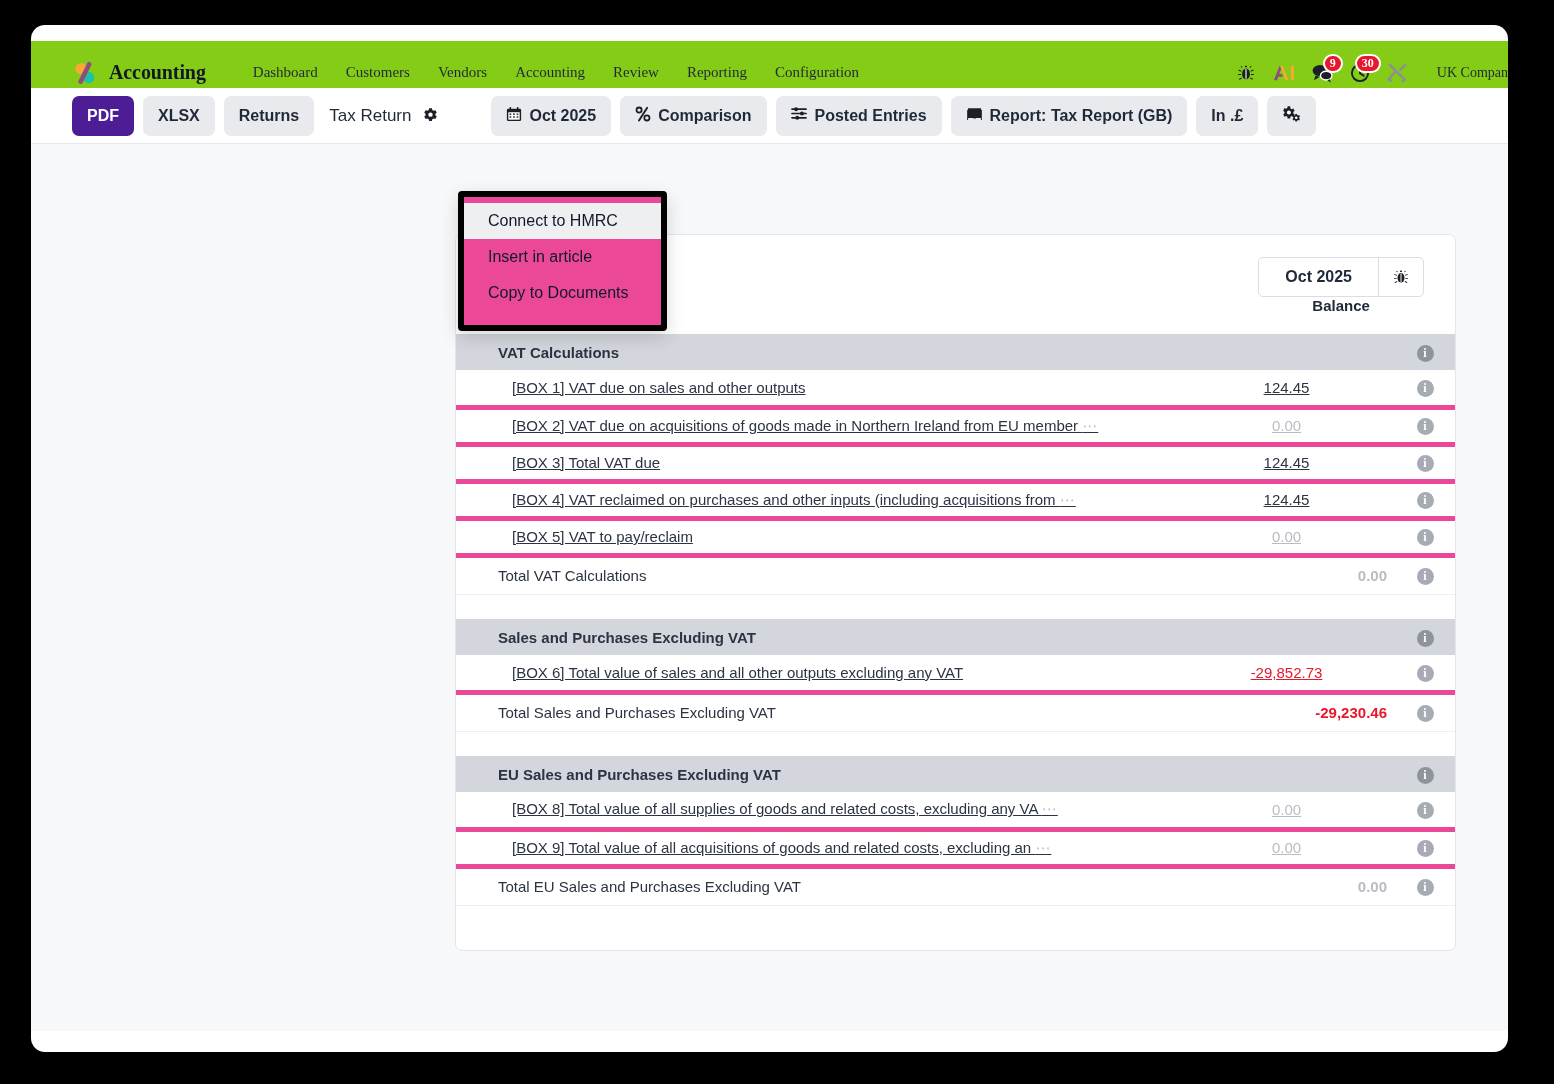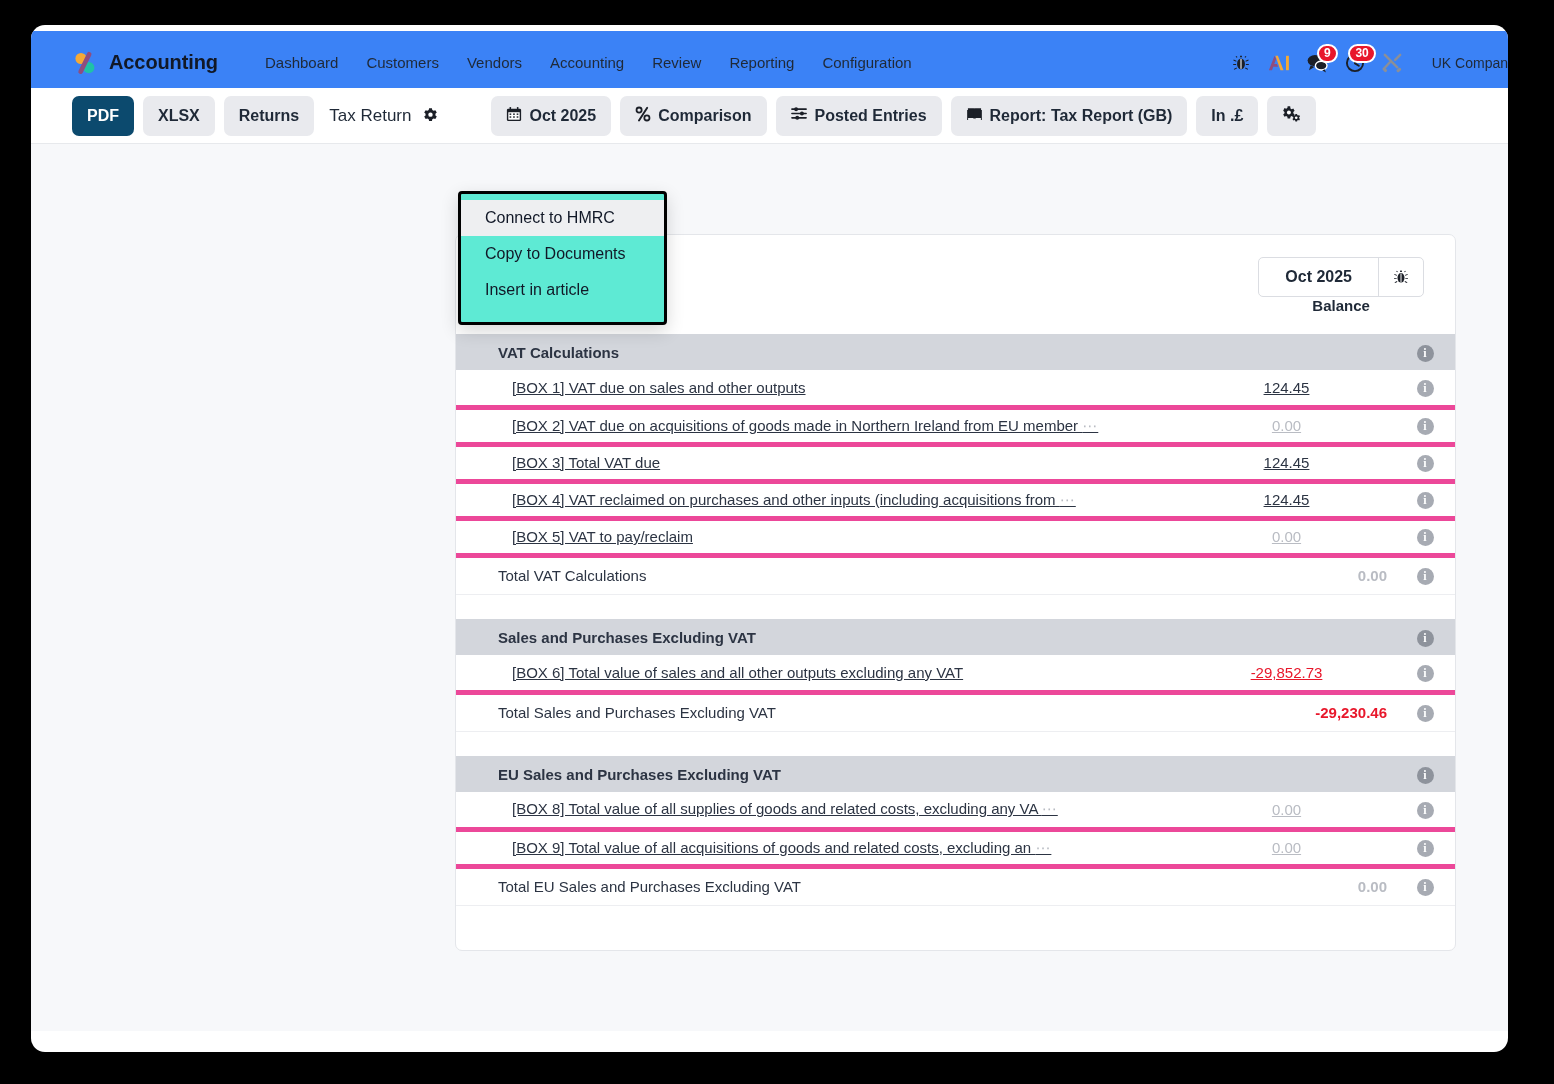--- a/index.html
+++ b/index.html
@@ -17,24 +17,24 @@
     left: 31px; top: 25px;
     width: 1477px; height: 1027px;
     background: #ffffff;
     border-radius: 14px;
     overflow: hidden;
     box-shadow: 0 2px 18px rgba(0,0,0,0.35);
   }
 
   
   #navbar {
-    position: absolute; left: 0; top: 6px;
+    position: absolute; left: 0; top: 16px;
     width: 100%; height: 63px;
-    background: #3b82f6;
-    display: flex; align-items: center;
+    background: #84cc16;
+    display: flex; align-items: center; font-family: Liberation Serif, serif;
   }
   #brand {
     display: flex; align-items: center;
     margin-left: 41px;
     gap: 11px;
   }
   #brand-logo { width: 26px; height: 26px; position: relative; flex: 0 0 auto; }
   #brand-name {
     font-size: 20px; font-weight: bold; color: #111827;
     letter-spacing: -0.1px;
@@ -92,33 +92,33 @@
     background: #e9eaee;
     color: #1f2937;
     border: none; border-radius: 7px;
     font-family: "Liberation Sans", sans-serif;
     font-size: 16px; font-weight: bold;
     height: 40px;
     padding: 0 15px;
     display: inline-flex; align-items: center; gap: 7px;
     cursor: pointer; white-space: nowrap;
   }
-  .btn.primary { background: #0c4a6e; color: #ffffff; }
+  .btn.primary { background: #4c1d95; color: #ffffff; }
   #title-group { display: flex; align-items: center; gap: 11px; margin-left: 6px; margin-right: 14px; }
   #report-title { font-size: 17px; color: #1f2937; white-space: nowrap; }
   #gear-btn { cursor: pointer; display: flex; align-items: center; }
   #toolbar-sep { width: 20px; }
 
   
   #dropdown {
     position: absolute;
     left: 427px; top: 166px;
     width: 209px;
-    background: #5eead4;
-    border: 3px solid #000000;
+    background: #ec4899;
+    border: 6px solid #000000;
     border-radius: 4px;
     box-shadow: 0 6px 18px rgba(0,0,0,0.16);
     padding: 6px 0 14px 0;
     z-index: 50;
   }
   .menuitem {
     font-size: 16px; color: #111827;
     padding: 9px 14px 9px 24px;
     cursor: pointer; white-space: nowrap;
   }
@@ -399,22 +399,22 @@
           <circle cx="7.25" cy="8.05" r="2.1" fill="#ffffff"></circle>
           <path d="M15.9 9.4h-1.8l-.2 1.2-.9.5-1.1-.5-.9 1.6.9.8v1l-.9.8.9 1.6 1.1-.5.9.5.2 1.2h1.8l.2-1.2.9-.5 1.1.5.9-1.6-.9-.8v-1l.9-.8-.9-1.6-1.1.5-.9-.5z"></path>
           <circle cx="15" cy="13.5" r="1.4" fill="#ffffff"></circle>
         </svg>
       </span>
     </button>
   </div>
 
   <div id="dropdown">
     <div class="menuitem active">Connect to HMRC</div>
+    <div class="menuitem">Insert in article</div>
     <div class="menuitem">Copy to Documents</div>
-    <div class="menuitem">Insert in article</div>
   </div>
 
   <div id="content">
 
     <div id="report-card">
 
       <div id="report-head">
         <div id="colhead-wrap">
           <div id="period-group">
             <div id="period-btn">Oct 2025</div>

